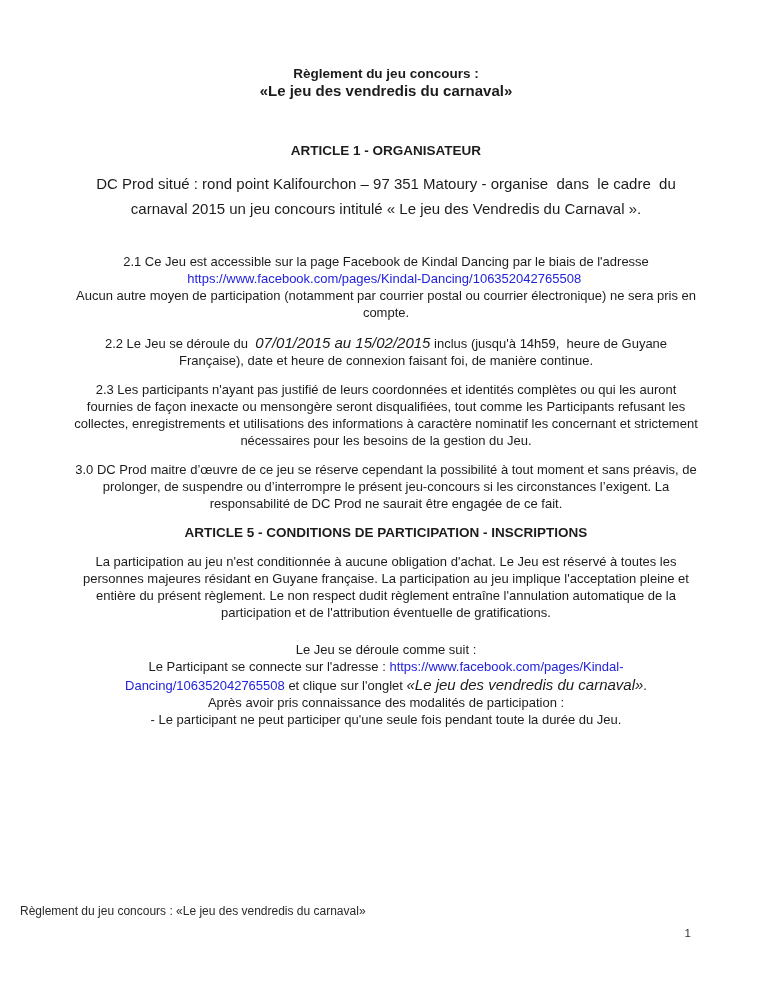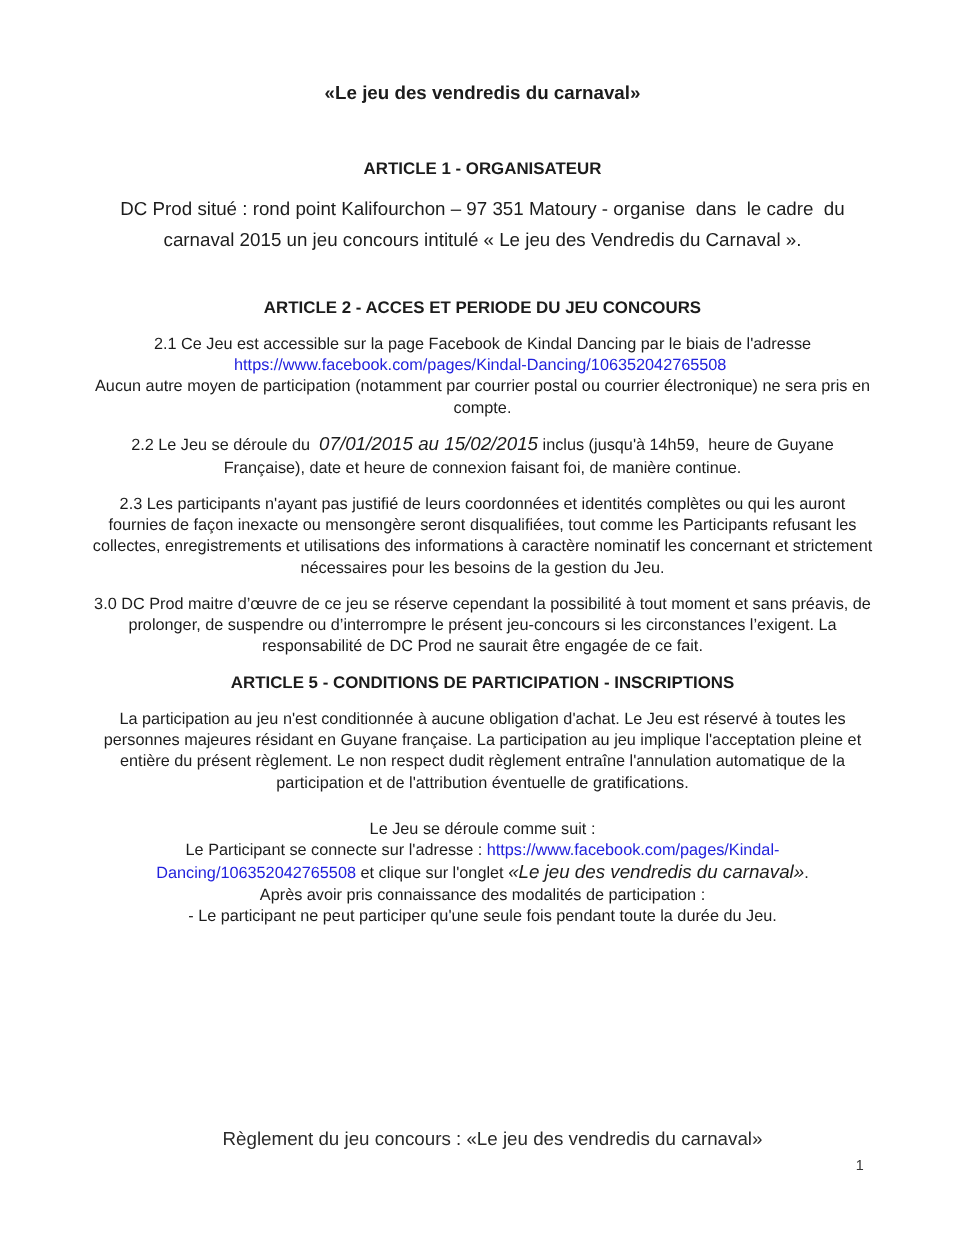--- a/index.html
+++ b/index.html
@@ -68,45 +68,45 @@
   }
   .spacer { height: 20px; }
   .spacer.two-lines { height: 30px; }
   .spacer.one-line { height: 20px; }
   .spacer.half-line { height: 8px; }
   .footer-title {
     position: absolute;
     top: 905px;
     left: 0;
     right: 0;
-    text-align: center;
-    font-size: 15px;
+    text-align: left;
+    font-size: 12px;
     line-height: 13px;
     color: #2a2a2a;
     margin-left: 20px;
   }
   .page-number {
     position: absolute;
     top: 927px;
     right: 77px;
     font-size: 11.5px;
     color: #333333;
   }
 </style>
 </head>
 <body style="--page-bg: #ffffff; --text-color: #1c1c1c; --link-color: #2222dd;">
 
 <div class="page">
+  <div class="title-line-1">Règlement du jeu concours :</div>
   <div class="title-line-2">«Le jeu des vendredis du carnaval»</div>
   <div class="content" id="content">
       <div class="spacer two-lines"></div>
       <p class="heading">ARTICLE 1 - ORGANISATEUR</p>
       <p class="para big">DC Prod situé : rond point Kalifourchon – 97 351 Matoury - organise  dans  le cadre  du carnaval 2015 un jeu concours intitulé « Le jeu des Vendredis du Carnaval ».</p>
       <div class="spacer one-line"></div>
-      <p class="heading">ARTICLE 2 - ACCES ET PERIODE DU JEU CONCOURS</p>
       <p class="para">2.1 Ce Jeu est accessible sur la page Facebook de Kindal Dancing par le biais de l'adresse <a class="link">https://www.facebook.com/pages/Kindal-Dancing/106352042765508 </a><br>Aucun autre moyen de participation (notamment par courrier postal ou courrier électronique) ne sera pris en compte.</p>
       <p class="para">2.2 Le Jeu se déroule du  <span class="big-inline">07/01/2015 au 15/02/2015</span> inclus (jusqu'à 14h59,  heure de Guyane Française), date et heure de connexion faisant foi, de manière continue.</p>
       <p class="para">2.3 Les participants n'ayant pas justifié de leurs coordonnées et identités complètes ou qui les auront fournies de façon inexacte ou mensongère seront disqualifiées, tout comme les Participants refusant les collectes, enregistrements et utilisations des informations à caractère nominatif les concernant et strictement nécessaires pour les besoins de la gestion du Jeu.</p>
       <p class="para">3.0 DC Prod maitre d’œuvre de ce jeu se réserve cependant la possibilité à tout moment et sans préavis, de prolonger, de suspendre ou d’interrompre le présent jeu-concours si les circonstances l’exigent. La responsabilité de DC Prod ne saurait être engagée de ce fait.</p>
       <p class="heading">ARTICLE 5 - CONDITIONS DE PARTICIPATION - INSCRIPTIONS</p>
       <p class="para">La participation au jeu n'est conditionnée à aucune obligation d'achat. Le Jeu est réservé à toutes les personnes majeures résidant en Guyane française. La participation au jeu implique l'acceptation pleine et entière du présent règlement. Le non respect dudit règlement entraîne l'annulation automatique de la participation et de l'attribution éventuelle de gratifications.</p>
       <div class="spacer half-line"></div>
       <p class="para">Le Jeu se déroule comme suit :<br>Le Participant se connecte sur l'adresse : <a class="link">https://www.facebook.com/pages/Kindal-Dancing/106352042765508 </a>et clique sur l'onglet <span class="big-inline">«Le jeu des vendredis du carnaval»</span>.<br>Après avoir pris connaissance des modalités de participation :<br>- Le participant ne peut participer qu'une seule fois pendant toute la durée du Jeu.</p>
     </div>
   <div class="footer-title">Règlement du jeu concours : «Le jeu des vendredis du carnaval»</div>

